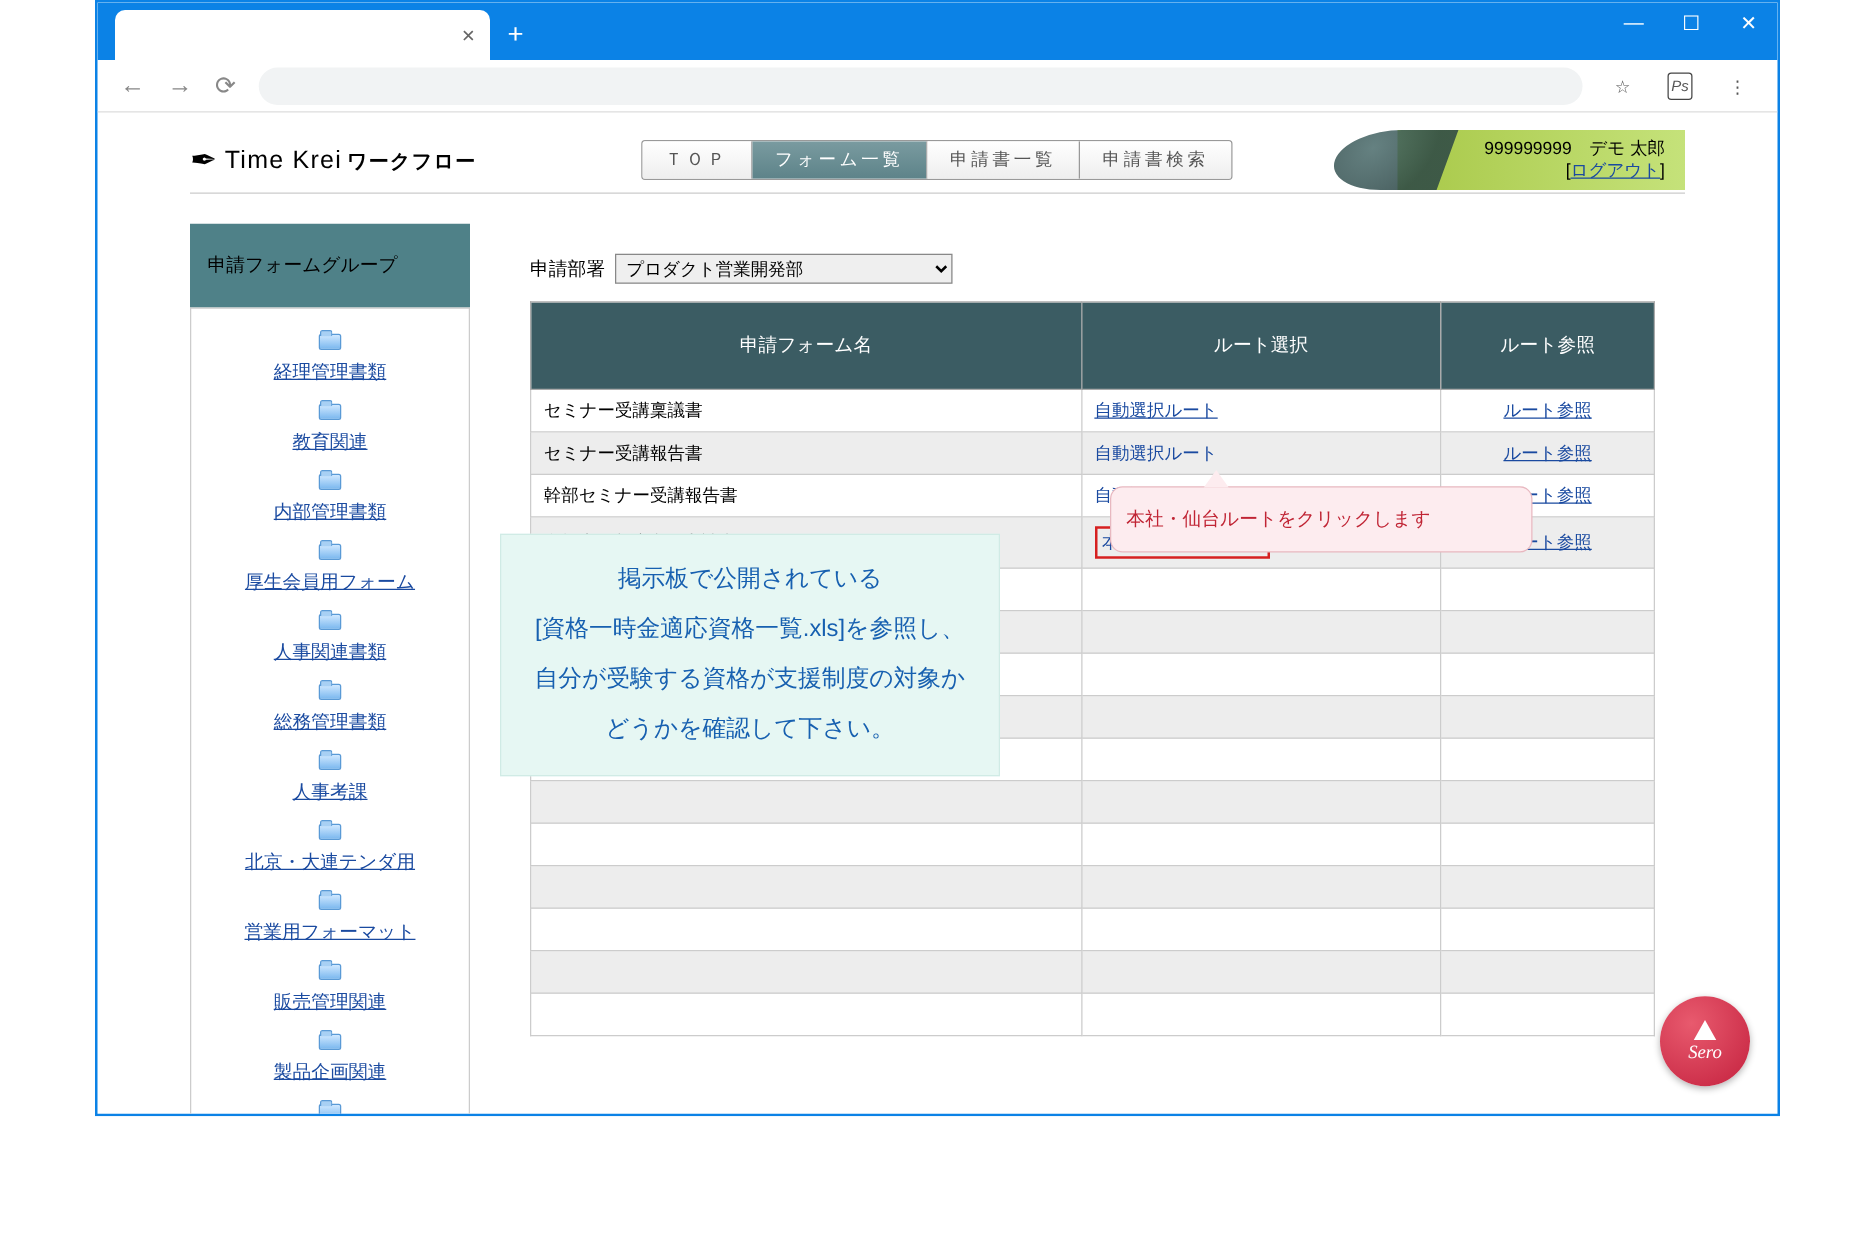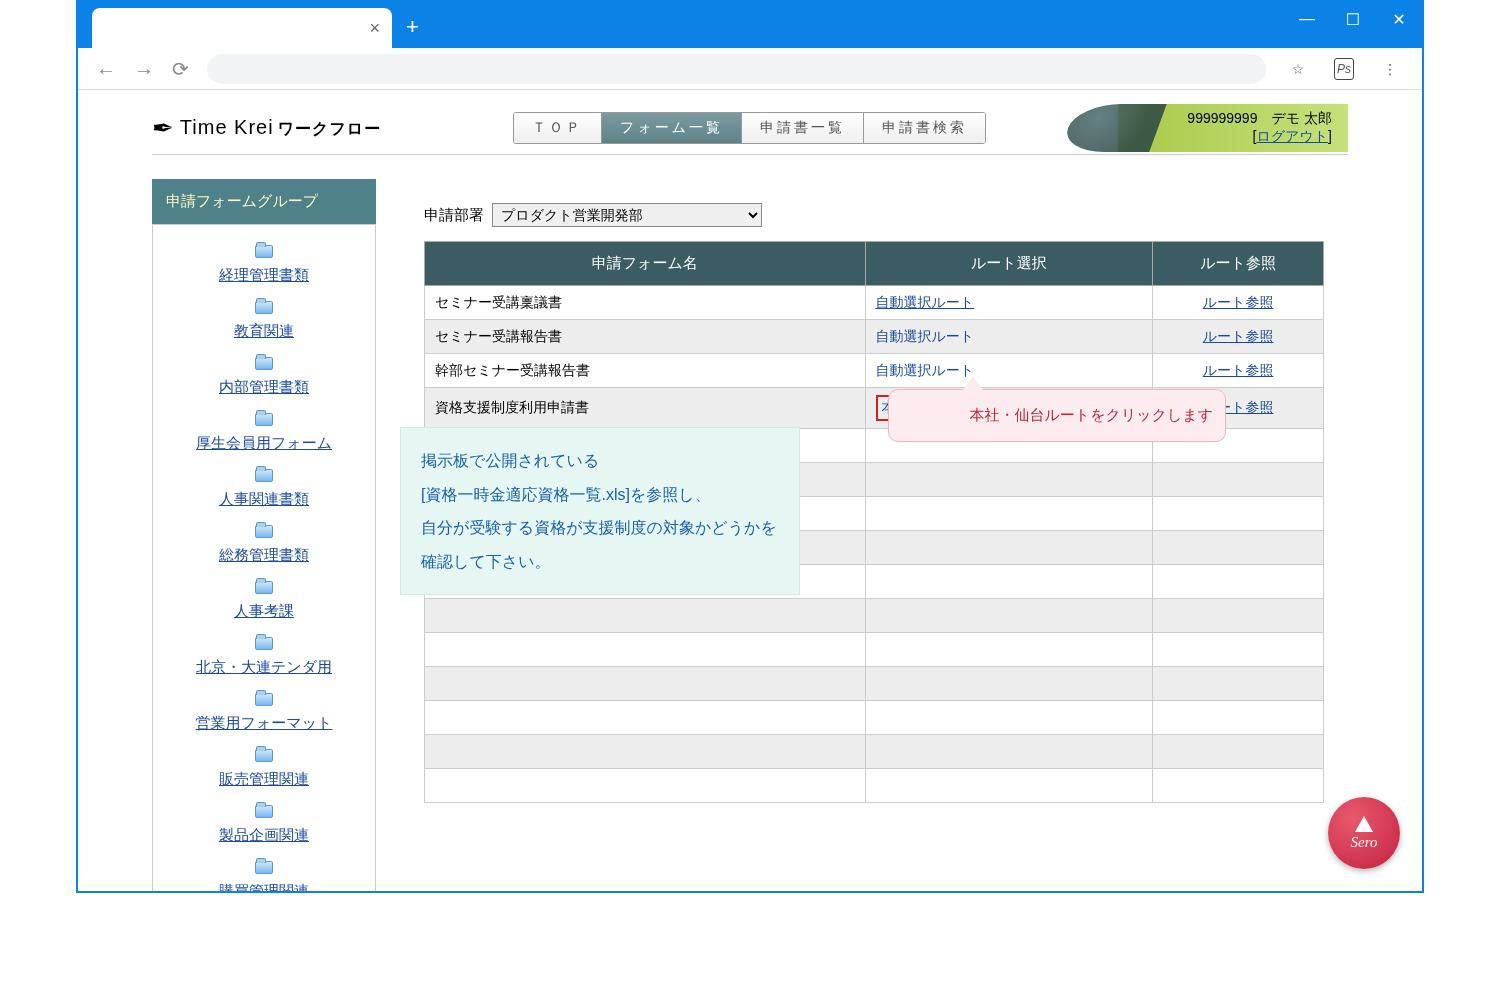--- a/index.html
+++ b/index.html
@@ -31,48 +31,48 @@
 .nav-tab { padding: 6px 18px; font-size: 14px; letter-spacing: 3px; color: #555; background: linear-gradient(#fff,#eee); border-right: 1px solid #999; cursor: pointer; }
 .nav-tab:last-child { border-right: none; }
 .nav-tab.active { background: linear-gradient(#7a9ba0,#5d8389); color: #fff; }
 
 .user-box { background: linear-gradient(to right, #a8c848, #c5e27a); padding: 6px 16px 6px 60px; font-size: 14px; text-align: right; position: relative; min-width: 230px; }
 .user-box::before { content: ""; position: absolute; left: -50px; top: 0; bottom: 0; width: 90px; background: radial-gradient(circle at 30% 30%, #4a6b6b 0%, #2a4545 70%); border-radius: 50% 0 0 50%; transform: skewX(-20deg); opacity: 0.85; }
 .user-box a { color: #1a4aa0; text-decoration: underline; }
 
 .content { display: flex; gap: 24px; margin-top: 24px; }
 .sidebar { width: 224px; }
-.sidebar-title { background: #4f8188; color: #fef9c3; padding: 13px 14px; font-size: 15px; }
+.sidebar-title { background: #4f8188; color: #000000; padding: 24px 14px; font-size: 15px; }
 .sidebar-body { border: 1px solid #ccc; padding: 20px 16px; }
 .sidebar-body ul { list-style: none; }
 .sidebar-body li { margin-bottom: 16px; display: flex; align-items: center; gap: 8px; flex-direction: column; }
 .folder-icon { display: inline-block; width: 18px; height: 13px; background: linear-gradient(#cfe8ff,#7bb8ef); border: 1px solid #5a9ad6; border-radius: 2px; position: relative; flex-shrink: 0; }
 .folder-icon::before { content: ""; position: absolute; top: -4px; left: 0; width: 8px; height: 4px; background: #a8d0f4; border: 1px solid #5a9ad6; border-bottom: none; border-radius: 2px 2px 0 0; }
 .sidebar-body a { color: #1a4aa0; text-decoration: underline; font-size: 15px; }
 
 .main { flex: 1; position: relative; }
 .main-title { background: #4f8188; color: #fff; padding: 8px 14px; font-size: 15px; }
 .filter-row { margin: 24px 24px 14px 24px; display: flex; align-items: center; gap: 8px; }
 .filter-row label { font-size: 15px; }
 .filter-row select { font-size: 14px; padding: 2px 4px; min-width: 270px; border: 1px solid #888; }
 
 .form-table { margin: 0 24px; border-collapse: collapse; width: calc(100% - 48px); }
-.form-table th { background: #3b5c63; color: #fff; padding: 12px; font-size: 15px; font-weight: normal; border: 1px solid #aaa; }
+.form-table th { background: #3b5c63; color: #fff; padding: 25px; font-size: 15px; font-weight: normal; border: 1px solid #aaa; }
 .form-table td { padding: 7px 10px; border: 1px solid #ccc; font-size: 14px; height: 34px; }
 .form-table tbody tr:nth-child(even) td { background: #ededed; }
 .form-table a { color: #1a4aa0; text-decoration: underline; }
 .col-name { width: 49%; }
 .col-route { width: 32%; }
 .col-ref { width: 19%; text-align: center; }
 .form-table td.col-ref { text-align: center; }
 .highlight-box { border: 2px solid #d62020; padding: 2px 4px; display: inline-block; min-width: 140px; }
 
 
-.callout-blue { position: absolute; left: 0px; top: 248px; width: 400px; background: #e6f7f3; border: 1px solid #d0ebe5; padding: 16px 20px; color: #1760b0; font-size: 16px; line-height: 2.1; }
-.callout-pink { position: absolute; left: 488px; top: 210px; width: 338px; background: #fdecef; border: 1px solid #e8b8c0; border-radius: 10px; padding: 16px 12px; color: #c02434; font-size: 15px; text-align: right; }
+.callout-blue { position: absolute; left: 0px; top: 248px; width: 400px; background: #e6f7f3; border: 1px solid #d0ebe5; padding: 16px 20px; color: #1760b0; font-size: 19px; line-height: 2.1; text-align: center; }
+.callout-pink { position: absolute; left: 488px; top: 210px; width: 338px; background: #fdecef; border: 1px solid #e8b8c0; border-radius: 10px; padding: 16px 12px; color: #c02434; font-size: 15px; text-align: left; }
 .callout-pink::before { content: ""; position: absolute; top: -14px; left: 74px; width: 0; height: 0; border-left: 10px solid transparent; border-right: 10px solid transparent; border-bottom: 14px solid #fdecef; }
 .callout-pink::after { content: ""; position: absolute; top: -16px; left: 73px; width: 0; height: 0; border-left: 11px solid transparent; border-right: 11px solid transparent; border-bottom: 15px solid #e8b8c0; z-index: -1; }
 
 .sero-badge { position: absolute; right: 22px; bottom: 22px; width: 72px; height: 72px; border-radius: 50%; background: radial-gradient(circle at 35% 30%, #e85a6e, #c4213e); color: #fff; display: flex; flex-direction: column; align-items: center; justify-content: center; font-style: italic; font-family: serif; box-shadow: 0 2px 6px rgba(0,0,0,.3); }
 .sero-badge .tri { width: 0; height: 0; border-left: 9px solid transparent; border-right: 9px solid transparent; border-bottom: 16px solid #fff; margin-bottom: 2px; }
 .sero-badge .txt { font-size: 15px; }
 </style>
 </head>
 <body>
 

